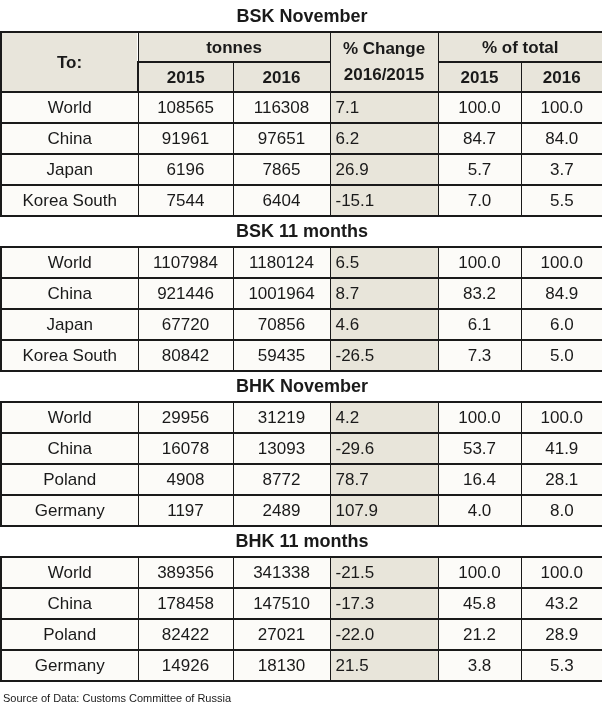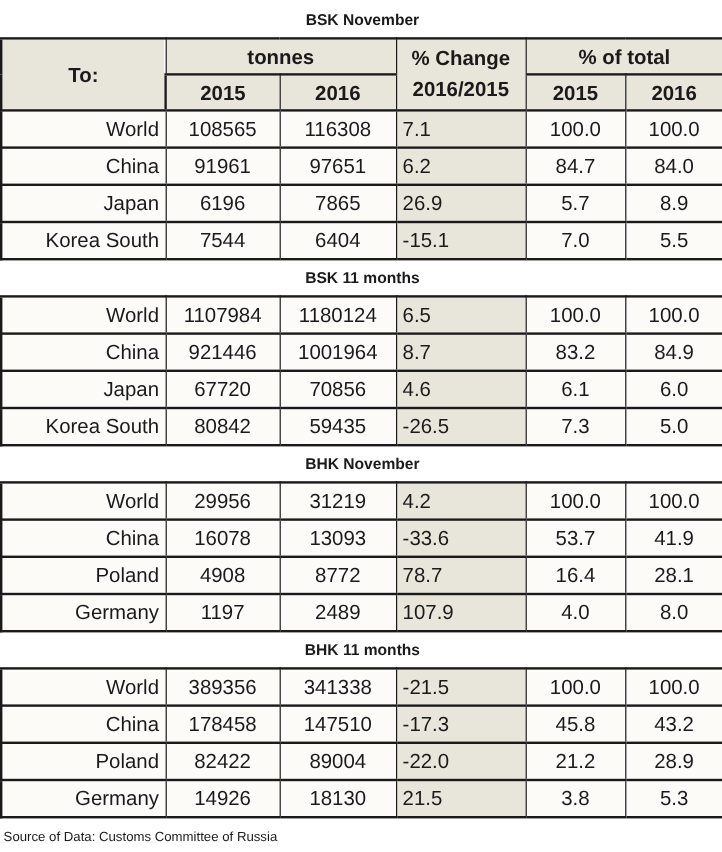--- a/index.html
+++ b/index.html
@@ -39,37 +39,37 @@
     border-top-width:2px;
     border-bottom-width:2px;
     font-size:17px;
     line-height:21px;
     padding:4px 5px;
     overflow:hidden;
     white-space:nowrap;
   }
   tr td:first-child{border-left-width:2px;}
   tr td:last-child{border-right-width:2px;}
-  .c-to{text-align:right;background:var(--row-bg);}
+  .c-to{text-align:center;background:var(--row-bg);}
   .c-num{text-align:center;background:var(--row-bg);}
   .c-chg{background:var(--chg-bg);}
   .hdr{
     background:var(--hdr-bg);
     font-weight:bold;
     text-align:center;
     padding:3px 4px;
   }
   .hdr-chg div{line-height:26px;}
   tr.section-title td{
     border-left:none;
     border-right:none;
     background:var(--title-bg);
     font-weight:bold;
     text-align:center;
-    font-size:13px;
+    font-size:18px;
     line-height:23px;
     padding:3px 2px;
   }
   tr.top-title td{border-top:none;}
   .footer{
     font-size:11px;
     line-height:21px;
     padding:6px 4px 2px 3px;
     text-align:left;
   }
@@ -121,21 +121,21 @@
           <td class="c-chg">6.2</td>
           <td class="c-num">84.7</td>
           <td class="c-num">84.0</td>
         </tr>
         <tr>
           <td class="c-to">Japan</td>
           <td class="c-num">6196</td>
           <td class="c-num">7865</td>
           <td class="c-chg">26.9</td>
           <td class="c-num">5.7</td>
-          <td class="c-num">8.9</td>
+          <td class="c-num">3.7</td>
         </tr>
         <tr>
           <td class="c-to">Korea South</td>
           <td class="c-num">7544</td>
           <td class="c-num">6404</td>
           <td class="c-chg">-15.1</td>
           <td class="c-num">7.0</td>
           <td class="c-num">5.5</td>
         </tr>
         <tr class="section-title">
@@ -181,21 +181,21 @@
           <td class="c-num">29956</td>
           <td class="c-num">31219</td>
           <td class="c-chg">4.2</td>
           <td class="c-num">100.0</td>
           <td class="c-num">100.0</td>
         </tr>
         <tr>
           <td class="c-to">China</td>
           <td class="c-num">16078</td>
           <td class="c-num">13093</td>
-          <td class="c-chg">-33.6</td>
+          <td class="c-chg">-29.6</td>
           <td class="c-num">53.7</td>
           <td class="c-num">41.9</td>
         </tr>
         <tr>
           <td class="c-to">Poland</td>
           <td class="c-num">4908</td>
           <td class="c-num">8772</td>
           <td class="c-chg">78.7</td>
           <td class="c-num">16.4</td>
           <td class="c-num">28.1</td>
@@ -223,21 +223,21 @@
           <td class="c-to">China</td>
           <td class="c-num">178458</td>
           <td class="c-num">147510</td>
           <td class="c-chg">-17.3</td>
           <td class="c-num">45.8</td>
           <td class="c-num">43.2</td>
         </tr>
         <tr>
           <td class="c-to">Poland</td>
           <td class="c-num">82422</td>
-          <td class="c-num">89004</td>
+          <td class="c-num">27021</td>
           <td class="c-chg">-22.0</td>
           <td class="c-num">21.2</td>
           <td class="c-num">28.9</td>
         </tr>
         <tr>
           <td class="c-to">Germany</td>
           <td class="c-num">14926</td>
           <td class="c-num">18130</td>
           <td class="c-chg">21.5</td>
           <td class="c-num">3.8</td>

